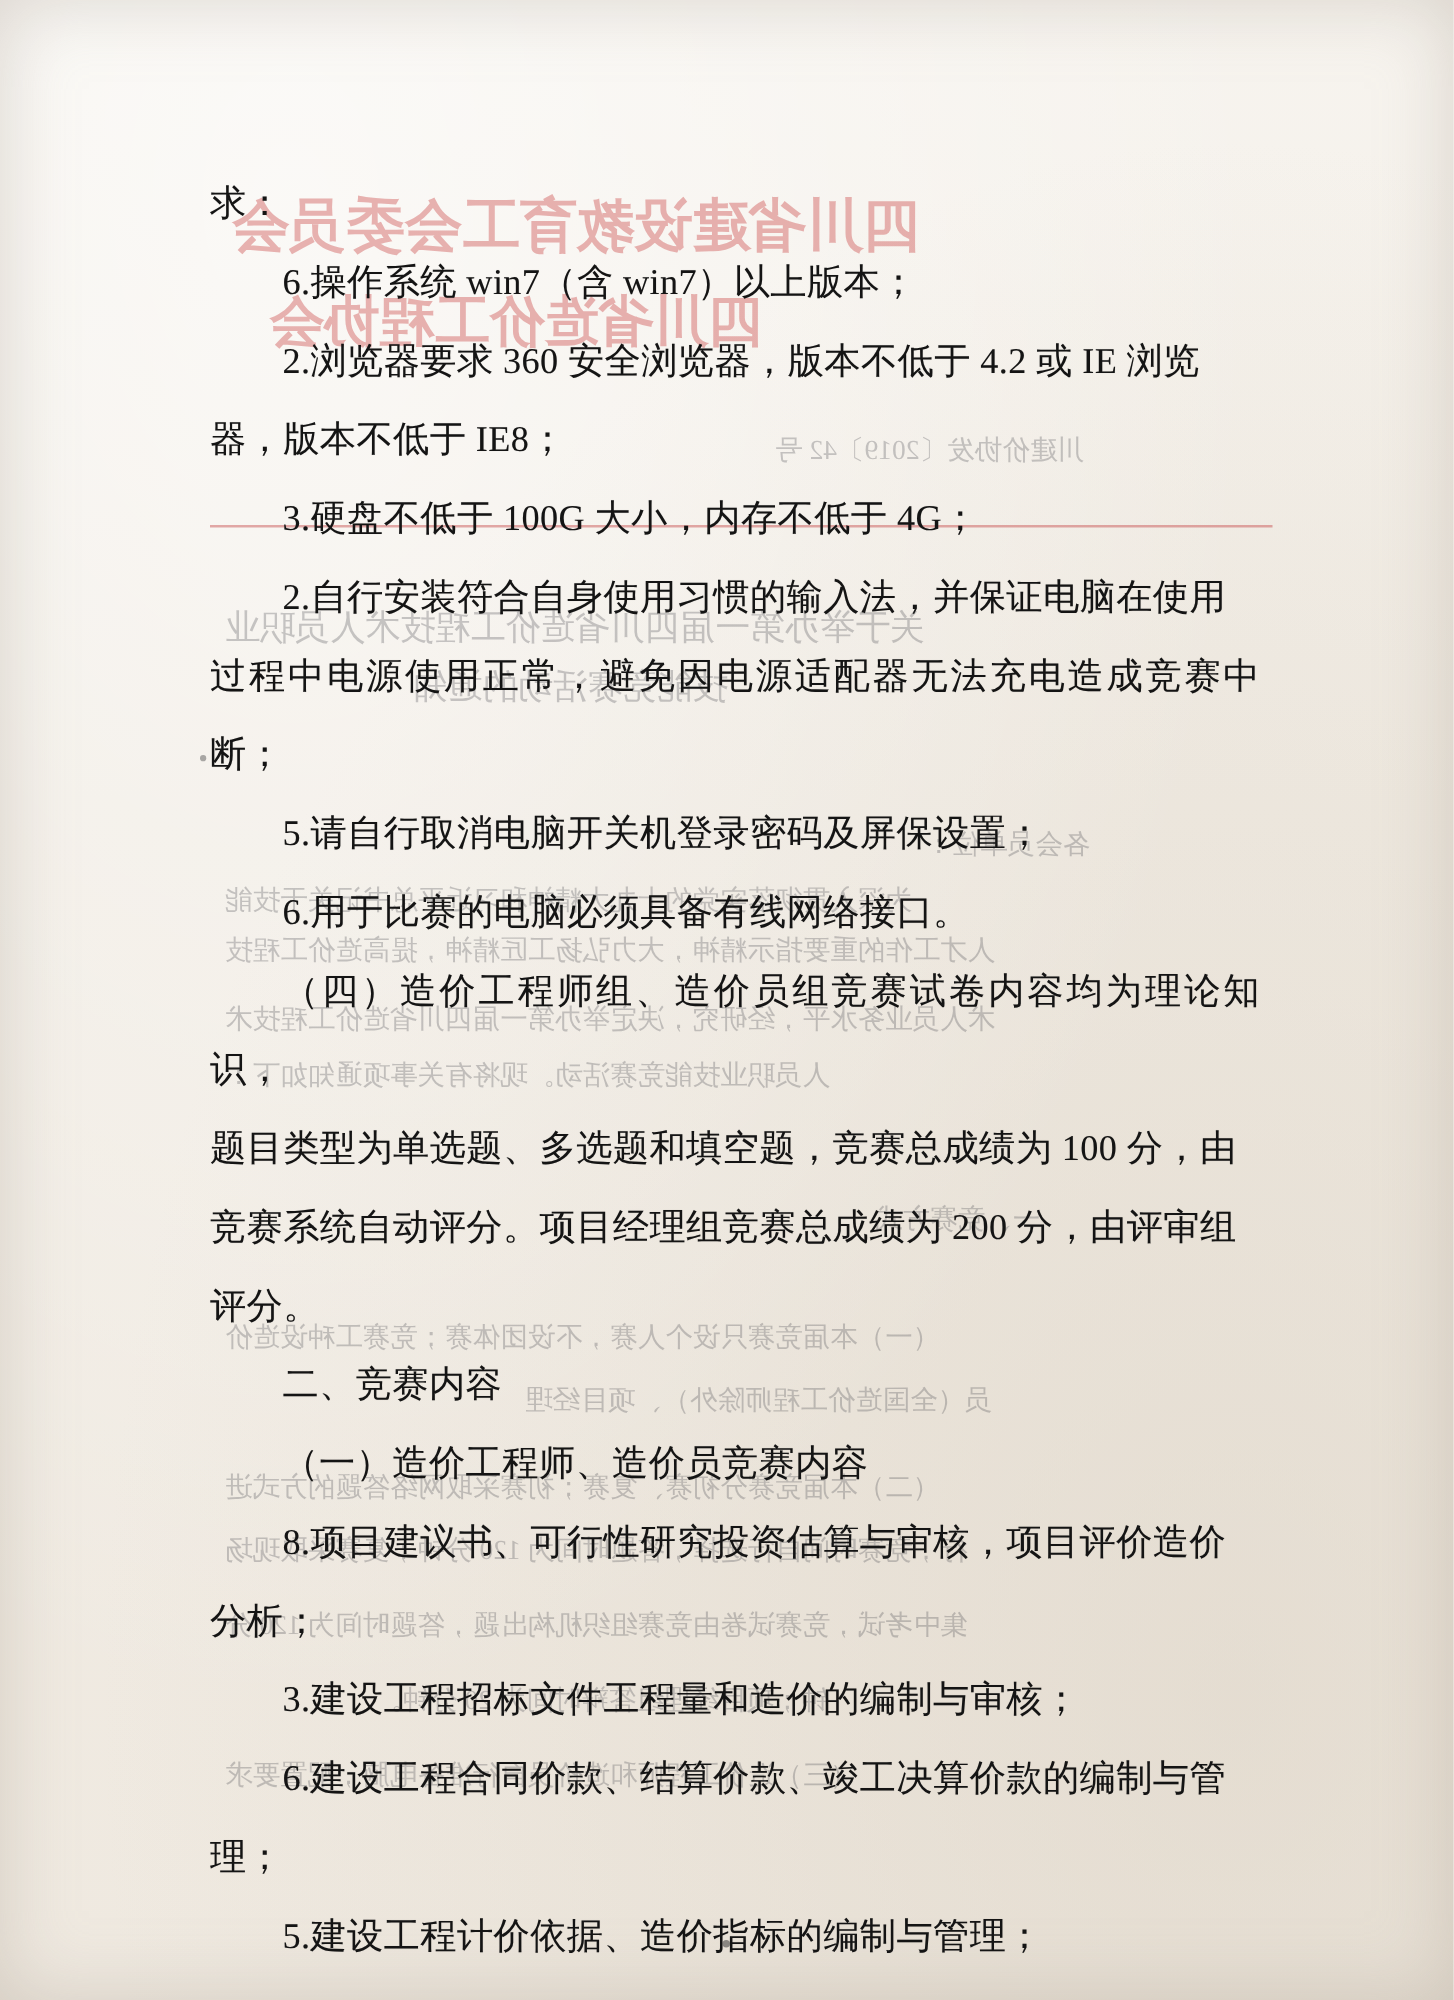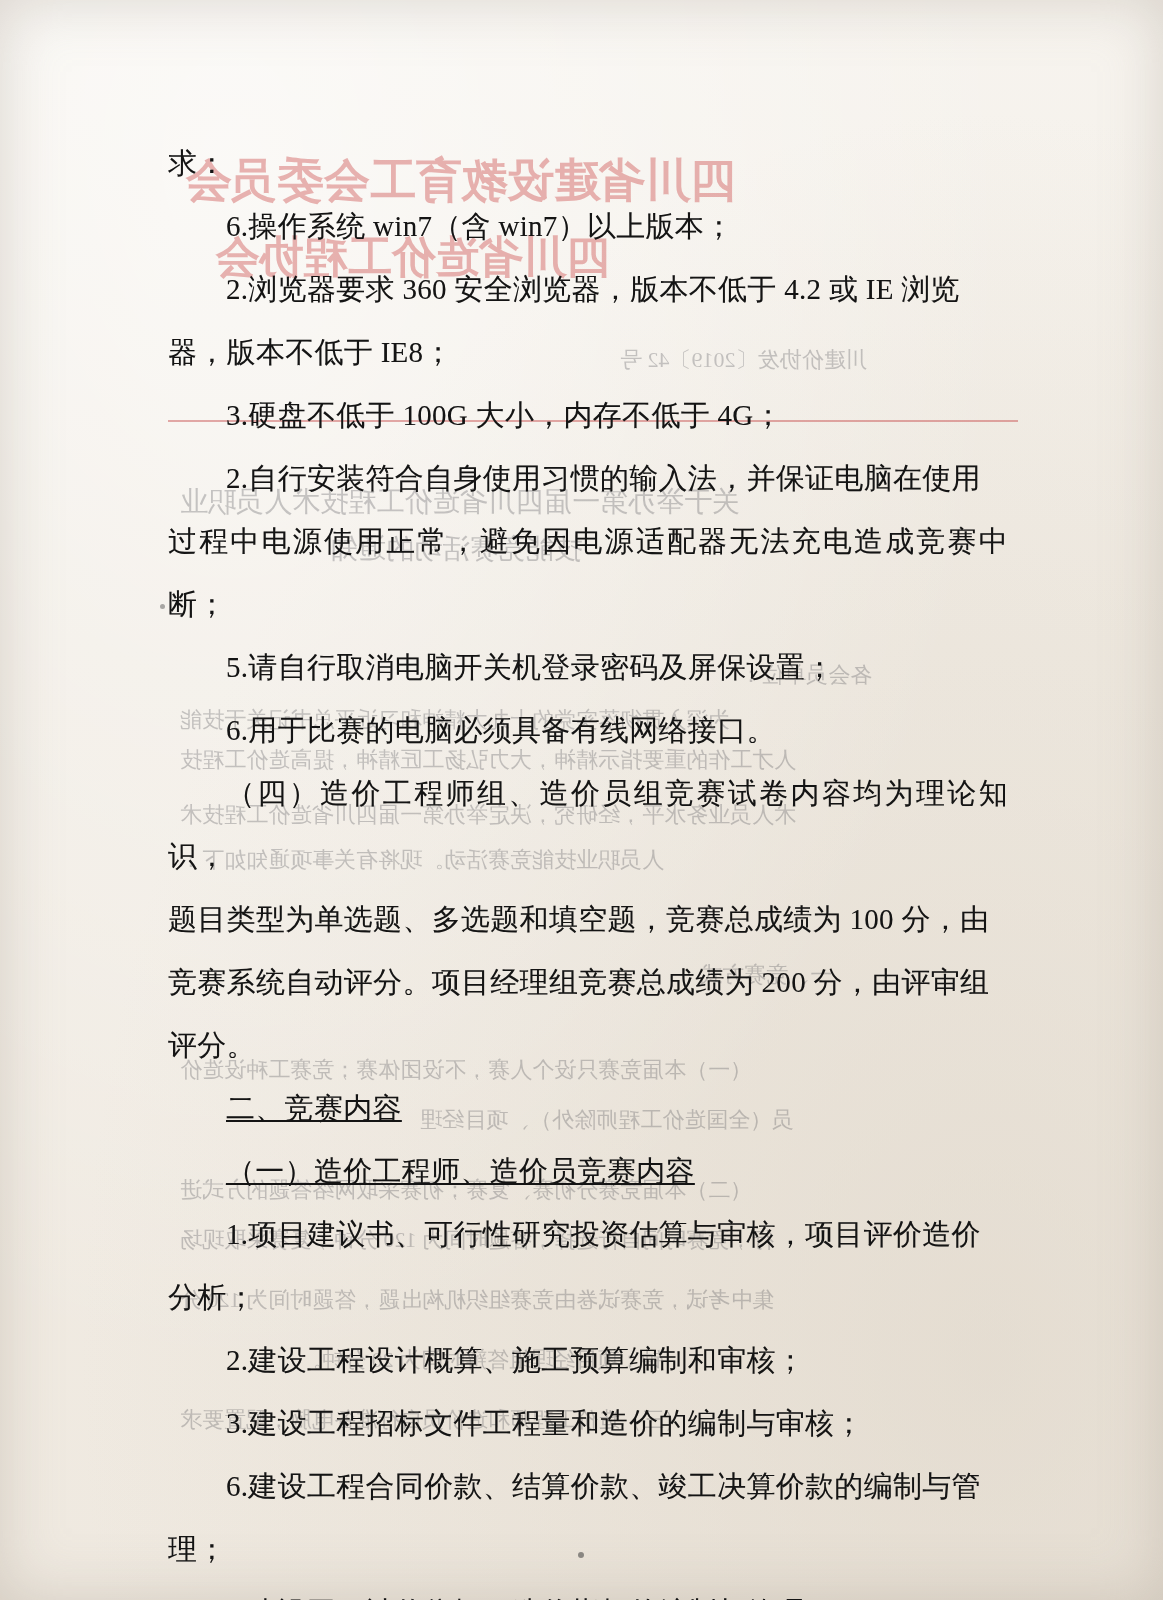--- a/index.html
+++ b/index.html
@@ -76,21 +76,21 @@
     line-height: 63px;
     letter-spacing: 0.3px;
     text-align: justify;
   }
   .doc p {
     margin: 0;
     padding: 0;
   }
   .indent1 { text-indent: 58px; }
   .indent0 { text-indent: 0; }
-  .heading { text-indent: 58px; text-decoration: underline; }
+  .heading { text-indent: 58px; }
   .gap-top { margin-top: 10px; }
 
   
   .doc p { text-shadow: 0 0 0.6px rgba(20,20,20,0.25); }
 
   
   .page-dot {
     position: absolute;
     left: 578px;
     top: 1552px;
@@ -151,23 +151,22 @@
     <p class="indent1">2.自行安装符合自身使用习惯的输入法，并保证电脑在使用</p>
     <p class="indent0">过程中电源使用正常，避免因电源适配器无法充电造成竞赛中断；</p>
     <p class="indent1">5.请自行取消电脑开关机登录密码及屏保设置；</p>
     <p class="indent1">6.用于比赛的电脑必须具备有线网络接口。</p>
     <p class="indent1 gap-top">（四）造价工程师组、造价员组竞赛试卷内容均为理论知识，</p>
     <p class="indent0">题目类型为单选题、多选题和填空题，竞赛总成绩为 100 分，由</p>
     <p class="indent0">竞赛系统自动评分。项目经理组竞赛总成绩为 200 分，由评审组</p>
     <p class="indent0">评分。</p>
     <p class="heading gap-top">二、竞赛内容</p>
     <p class="heading">（一）造价工程师、造价员竞赛内容</p>
-    <p class="indent1">1.项目建议书、可行性研究投资估算与审核，项目评价造价</p>
+    <p class="indent1">8.项目建议书、可行性研究投资估算与审核，项目评价造价</p>
     <p class="indent0">分析；</p>
-    <p class="indent1">2.建设工程设计概算、施工预算编制和审核；</p>
     <p class="indent1">3.建设工程招标文件工程量和造价的编制与审核；</p>
     <p class="indent1">6.建设工程合同价款、结算价款、竣工决算价款的编制与管</p>
     <p class="indent0">理；</p>
     <p class="indent1">5.建设工程计价依据、造价指标的编制与管理；</p>
   </div>
 
   <div class="page-dot"></div>
 </div>
 
 </body></html>

